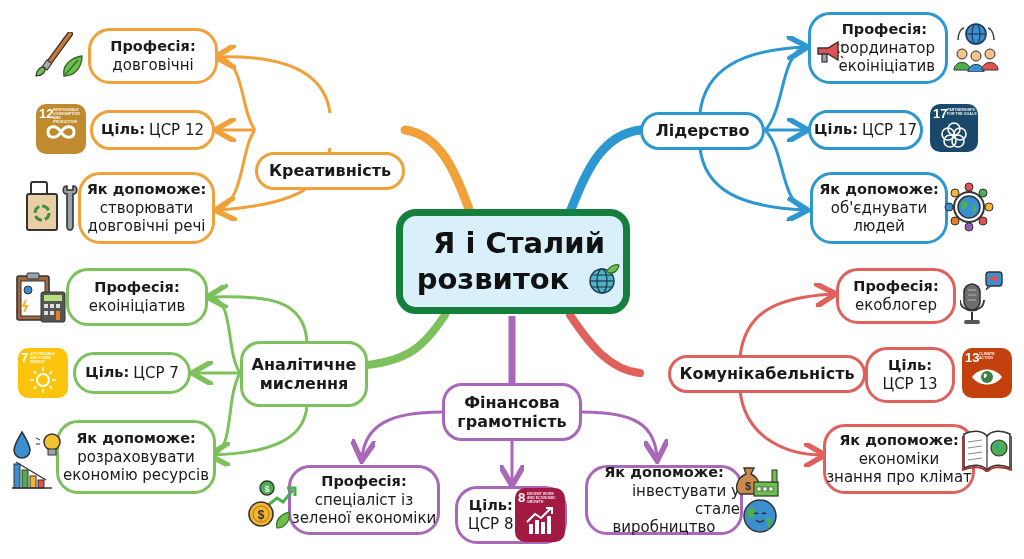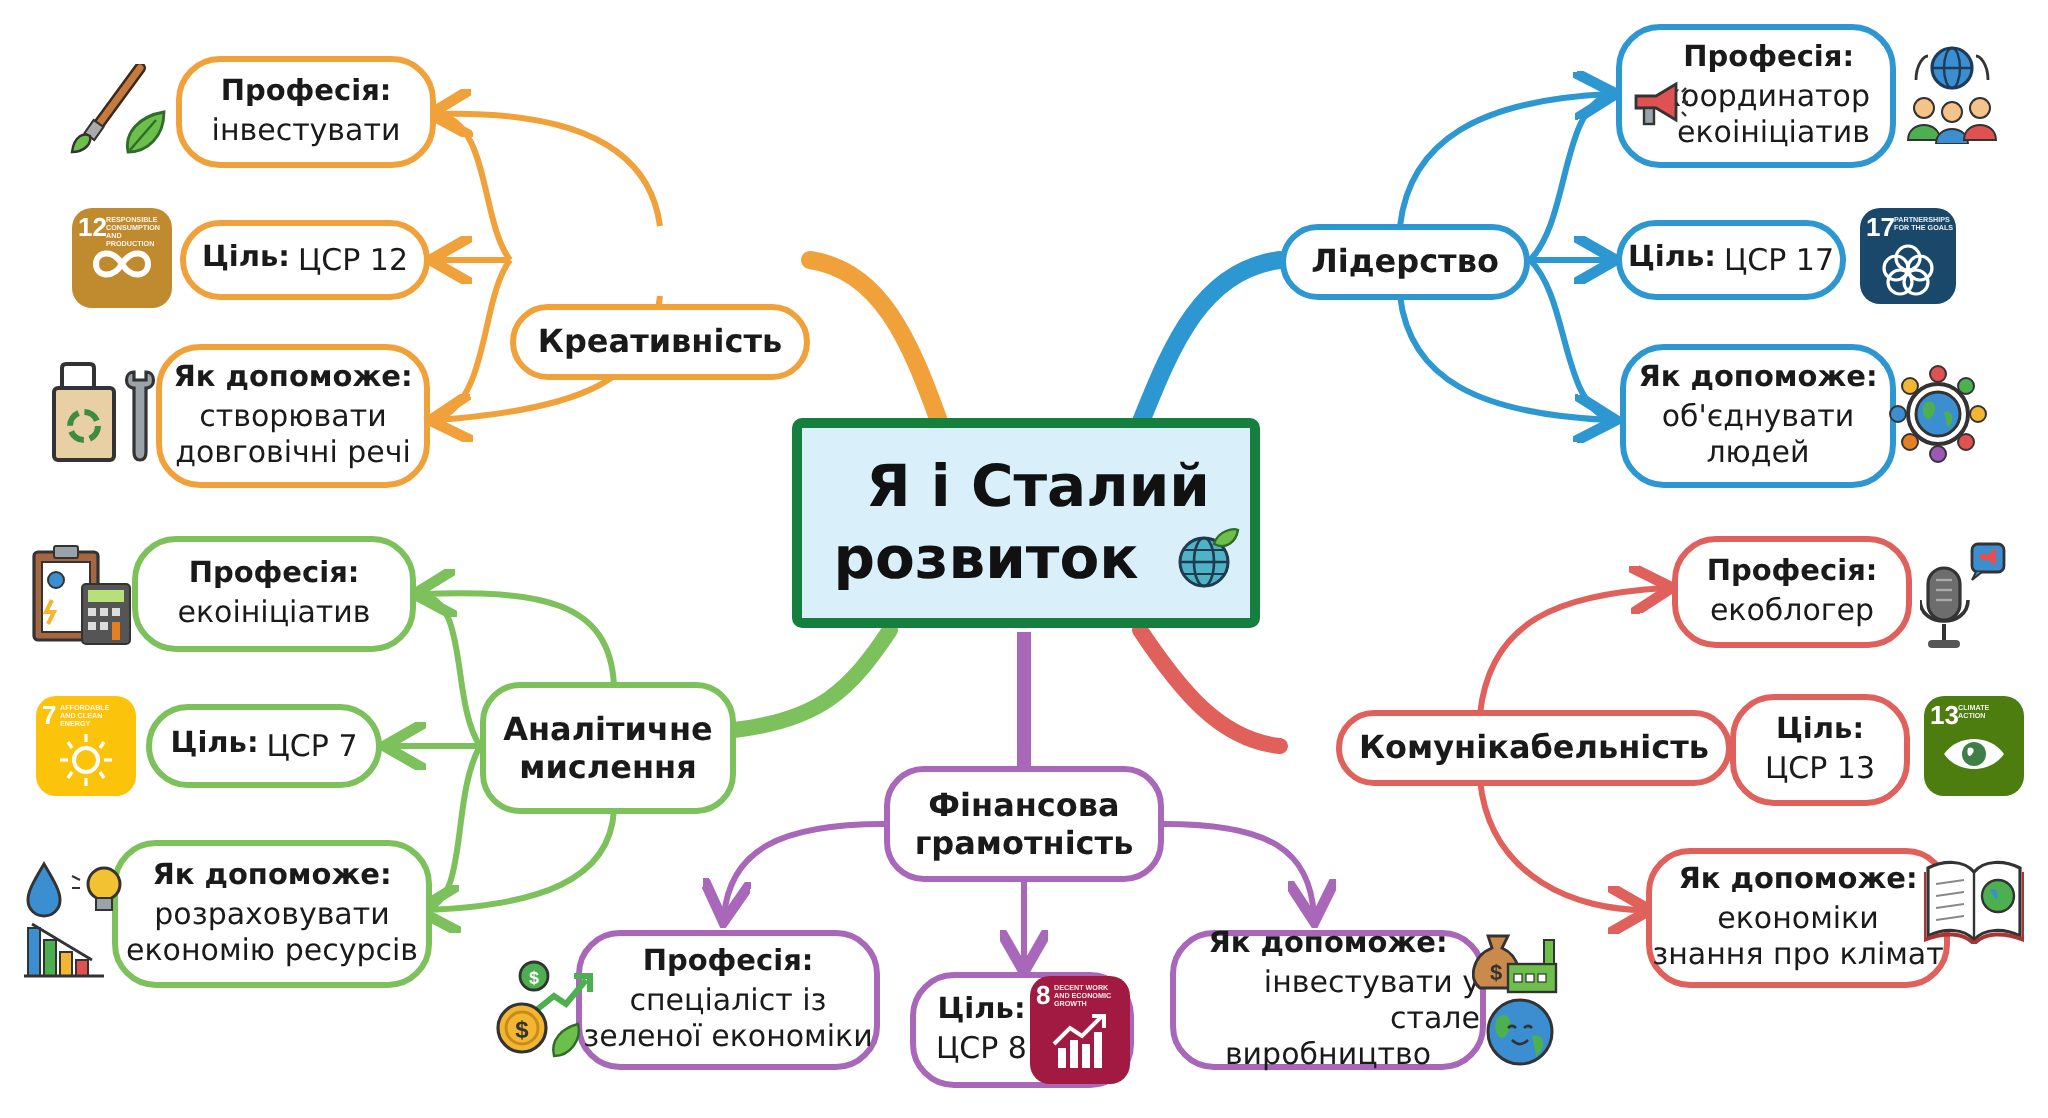--- a/index.html
+++ b/index.html
@@ -9,21 +9,21 @@
   .node {
     position: absolute; background: #fff; border-style: solid; border-width: 3px;
     border-radius: 22px; display: flex; flex-direction: column; align-items: center;
     justify-content: center; text-align: right; line-height: 1.2;
   }
   .node .t { font-weight: bold; font-size: 14.5px; }
   .node .v { font-size: 15px; }
   .hub { font-weight: bold; font-size: 16px; border-radius: 20px; }
   .center {
     position: absolute; left: 396px; top: 209px; width: 234px; height: 105px;
-    background: #d9f0fb; border: 5px solid #15803d; border-radius: 5px;
+    background: #d9f0fb; border: 7px solid #15803d; border-radius: 20px;
     display: flex; flex-direction: column; align-items: center; justify-content: center;
     font-weight: bold; font-size: 29px; line-height: 1.22; color: #111; padding-left: 12px;
   }
   .center .row2 { display: flex; align-items: center; gap: 18px; }
   .orange { border-color: #f1a13a; }
   .blue { border-color: #2c97d0; }
   .green { border-color: #7cc15b; }
   .red { border-color: #e0605c; }
   .purple { border-color: #a867b8; }
   .sdg {
@@ -104,21 +104,21 @@
       <path d="M20,10 C22,3 30,2 32,3 C31,9 26,13 20,10 Z" fill="#6cbf4b" stroke="#2f6b2a" stroke-width="1.2"></path>
     </svg>
   </span>
 </div>
 
 <div class="node hub orange" style="left:255px; top:112px; width:150px; height:38px;margin-top:40px;">
   <span>Креативність</span>
 </div>
 <div class="node orange" style="left:88px; top:28px; width:130px; height:56px;">
   <span class="t">Професія:</span>
-  <span class="v">інвестувати</span>
+  <span class="v">довговічні</span>
 </div>
 <div class="node orange" style="left:90px; top:110px; width:125px; height:40px; flex-direction:row; gap:4px;">
   <span class="t">Ціль:</span>
   <span class="v">ЦСР 12</span>
 </div>
 <div class="node orange" style="left:78px; top:172px; width:137px; height:72px;">
   <span class="t">Як допоможе:</span>
   <span class="v">створювати</span>
   <span class="v">довговічні речі</span>
 </div>
@@ -295,21 +295,21 @@
   <line x1="12" y1="42" x2="12" y2="50" stroke="#333" stroke-width="2"></line>
   <rect x="4" y="50" width="16" height="4" rx="2" fill="#555"></rect>
   <rect x="26" y="2" width="16" height="14" rx="3" fill="#3b8fd1" stroke="#333" stroke-width="1.4"></rect>
   <path d="M28,16 L26,20 L31,16" fill="#3b8fd1" stroke="#333"></path>
   <path d="M30,7 L34,7 L38,4 L38,13 L34,10 L30,10 Z" fill="#e05252"></path>
 </svg>
 <div class="node red" style="left:865px; top:347px; width:90px; height:56px;">
   <span class="t">Ціль:</span>
   <span class="v">ЦСР 13</span>
 </div>
-<div class="sdg" style="left:962px; top:348px; width:50px; height:50px; background:#4d7c0f;">
+<div class="sdg" style="left:962px; top:348px; width:50px; height:50px; background:#c2410c;">
   <span class="num">13</span>
   <span class="lbl">CLIMATE ACTION</span>
   <svg width="32" height="22" viewBox="0 0 32 22" style="left:9px;">
     <path d="M1,11 C8,1 24,1 31,11 C24,21 8,21 1,11 Z" fill="#fff"></path>
     <circle cx="16" cy="11" r="6" fill="#3f7e44"></circle>
     <path d="M13,8 C15,7 17,9 15,11 C14,13 12,12 13,8 Z" fill="#fff"></path>
   </svg>
 </div>
 <div class="node red" style="left:823px; top:424px; width:152px; height:70px;">
   <span class="t">Як допоможе:</span>

